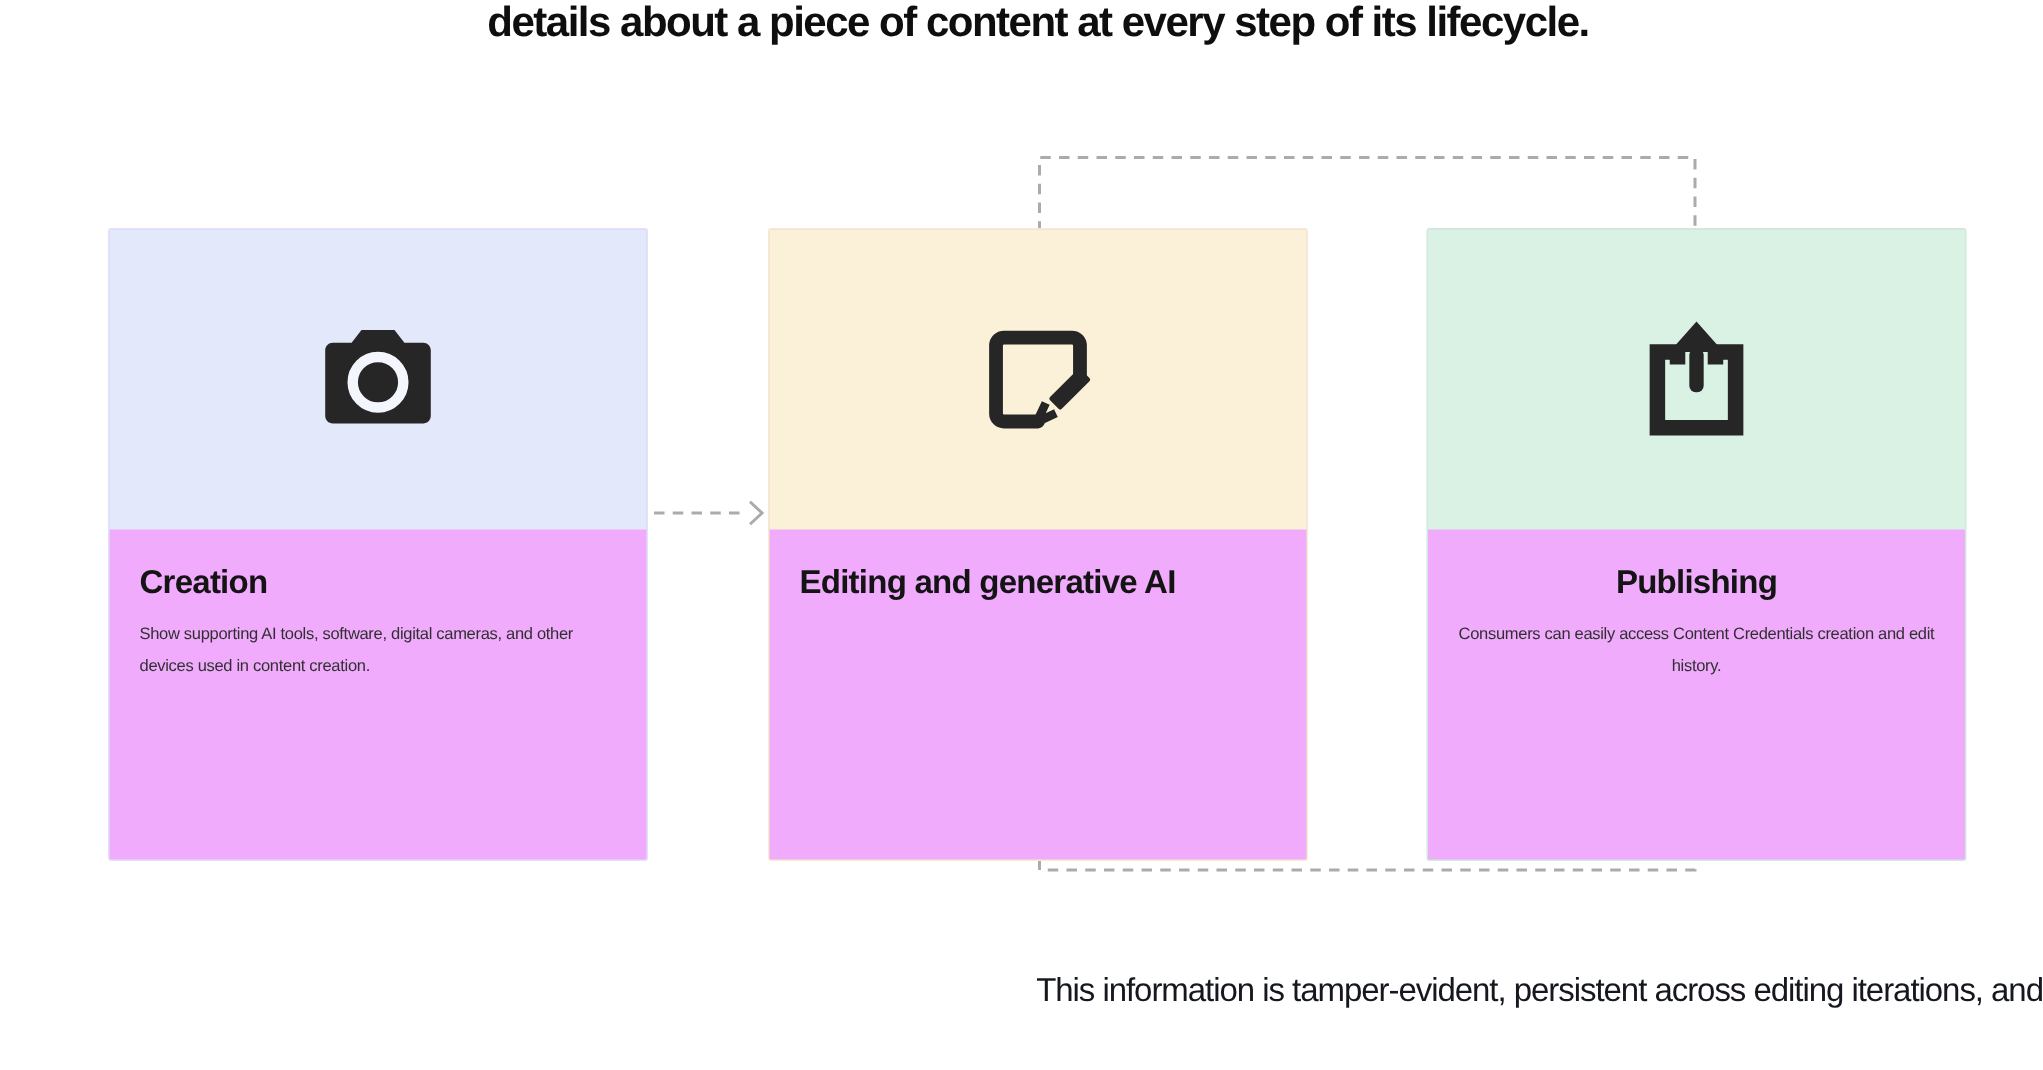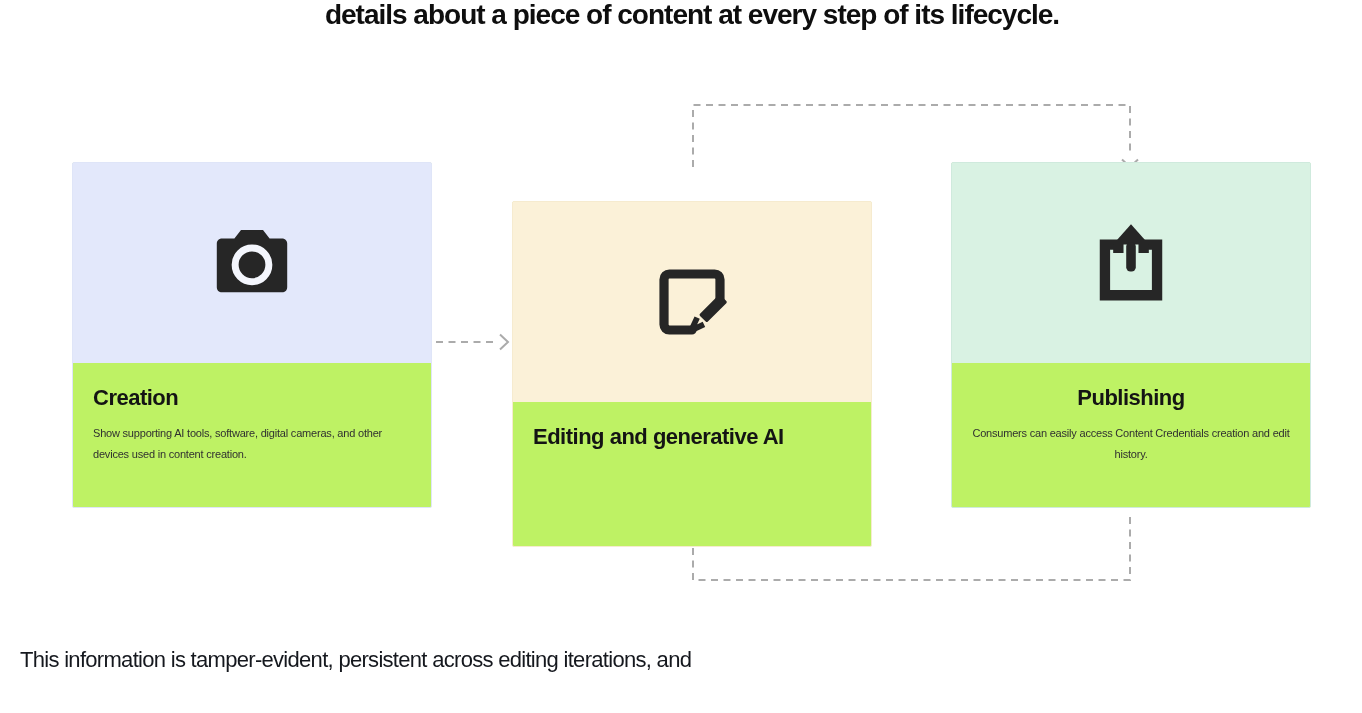--- a/index.html
+++ b/index.html
@@ -8,26 +8,26 @@
     background:#ffffff;
     font-family:"Liberation Sans", sans-serif;
   }
   .heading{
     position:absolute;top:-2px;left:22px;right:0;
     text-align:center;
     font-size:28px;line-height:34px;font-weight:700;letter-spacing:-1px;
     color:#0e0e0e;
   }
   .card{
-    position:absolute;top:162px;width:360px;height:346px;
-    background:#bef264;border:1px solid #e6e6e6;border-radius:2px;
+    position:absolute;top:152px;width:360px;height:422px;
+    background:#f0abfc;border:1px solid #e6e6e6;border-radius:2px;
     box-sizing:border-box;
   }
   #card-creation{left:72px;}
-  #card-editing{left:512px;margin-top:39px;}
+  #card-editing{left:512px;}
   #card-publishing{left:951px;}
   .card-header{
     height:200px;display:flex;align-items:center;justify-content:center;
   }
   .card-body{padding:22px 20px 0 20px;}
   .card-title{
     margin:0 0 12px 0;font-size:22px;font-weight:700;letter-spacing:-0.5px;
     color:#141414;
   }
   .card-desc{
@@ -35,21 +35,21 @@
     color:#303030;max-width:320px;
   }
   .overlay{
     position:absolute;left:0;top:0;width:1362px;height:713px;
     pointer-events:none;
   }
   .dash{fill:none;stroke-width:2;stroke-dasharray:7 5.5;}
   .chev{fill:none;stroke-width:2;}
   .footer{
     position:absolute;top:646px;left:20px;right:0;
-    text-align:left;
+    text-align:right;
     font-size:22px;line-height:28px;letter-spacing:-0.7px;
     color:#15181e;
   }
 </style>
 </head>
 <body>
 
 <div class="heading">details about a piece of content at every step of its lifecycle.</div>
 
 <svg class="overlay" width="1362" height="713" viewBox="0 0 1362 713" xmlns="http://www.w3.org/2000/svg">

